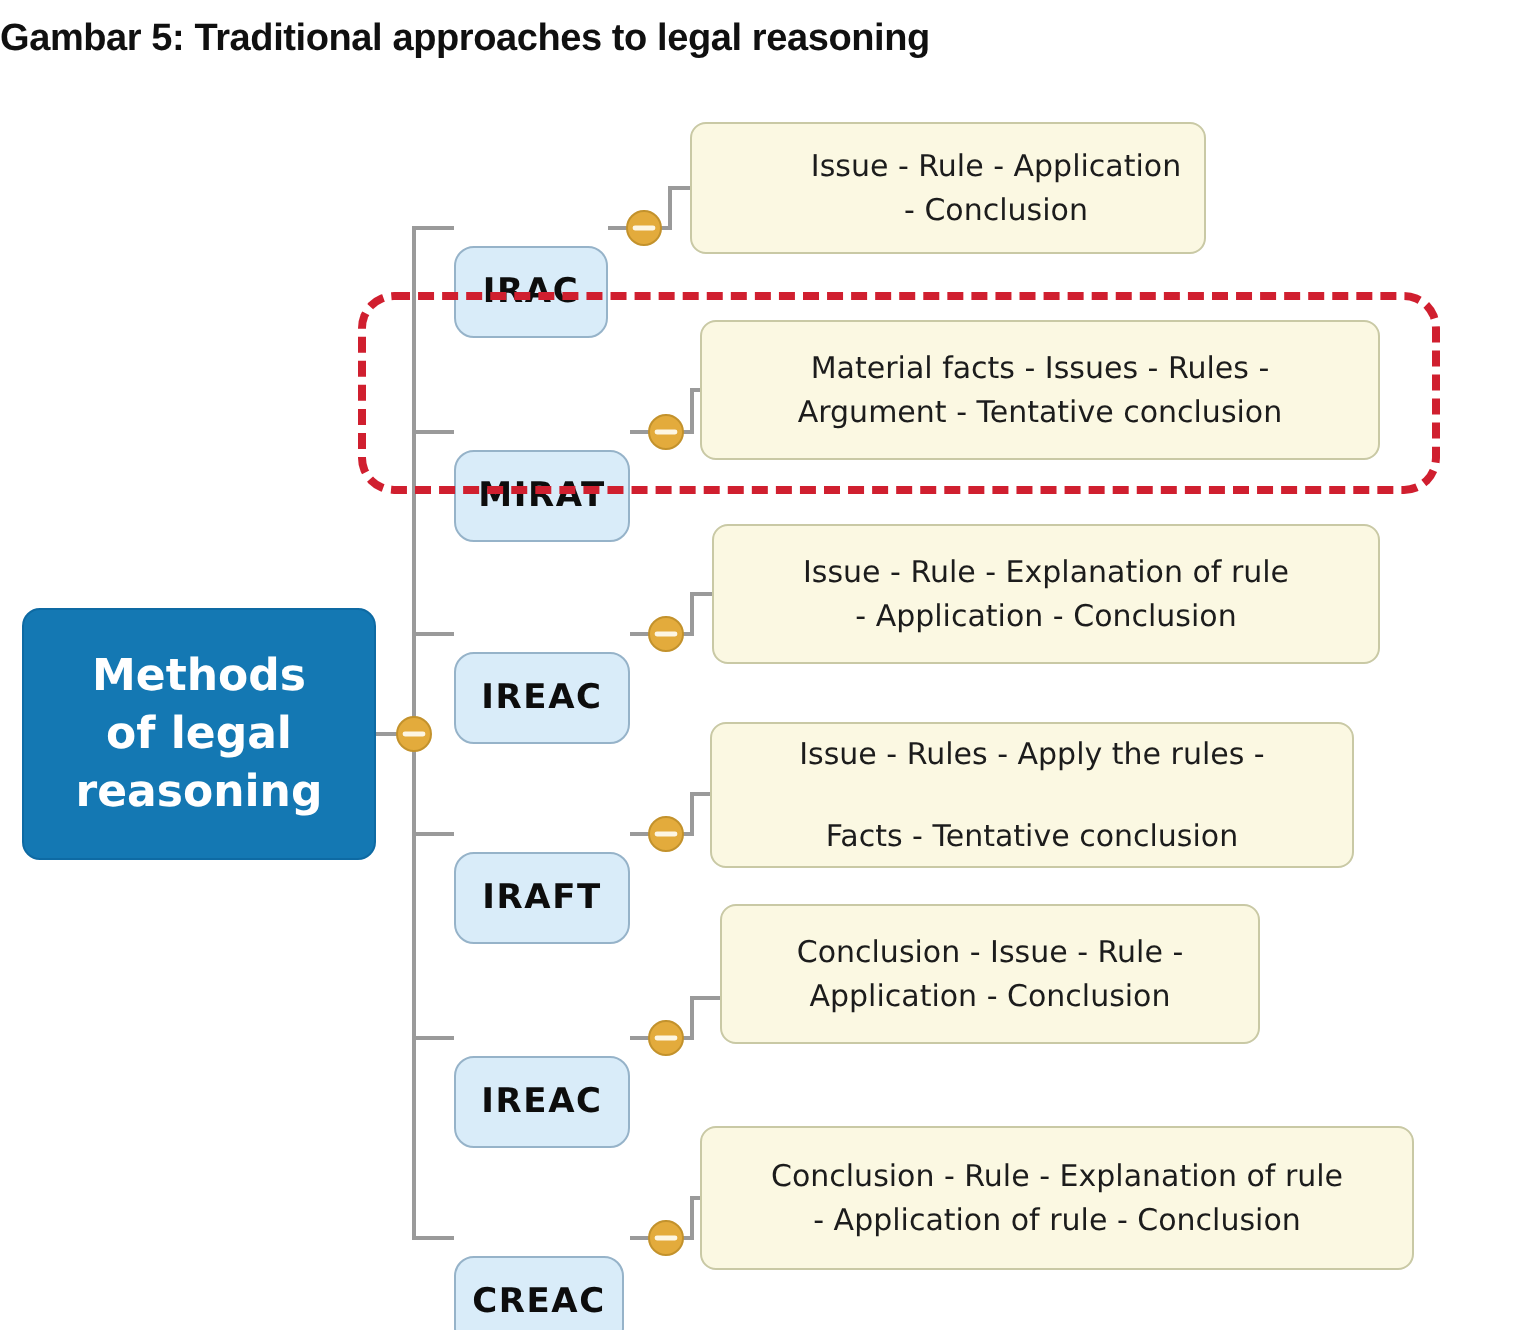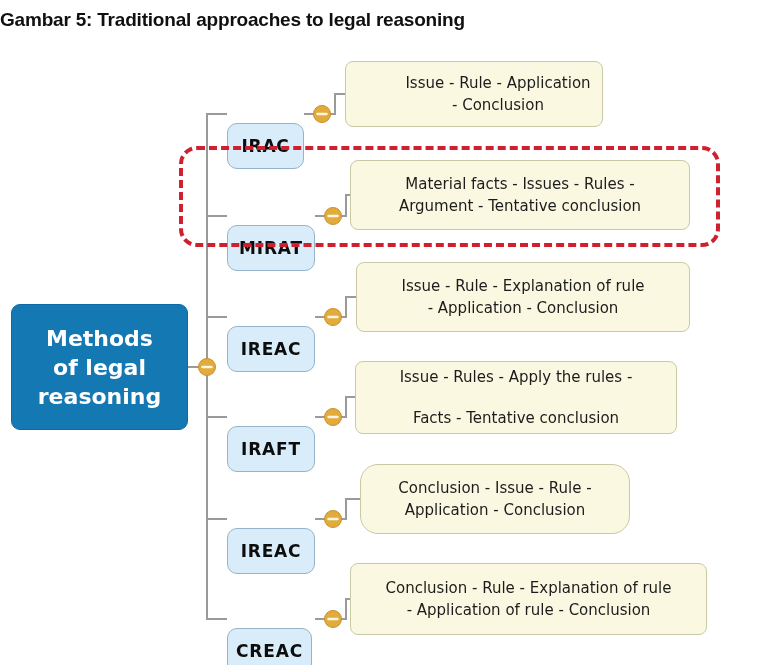--- a/index.html
+++ b/index.html
@@ -163,21 +163,21 @@
     <span>IRAFT</span>
   </div>
   <div class="desc-node" style="left:355px; top:361px; width:322px; height:73px;gap:19px;">
     <span>Issue - Rules - Apply the rules -</span>
     <span>Facts - Tentative conclusion</span>
   </div>
 
   <div class="topic-node" style="left:227px; top:496px; width:88px;">
     <span>IREAC</span>
   </div>
-  <div class="desc-node" style="left:360px; top:464px; width:270px; height:70px;border-radius:18px;">
+  <div class="desc-node" style="left:360px; top:452px; width:270px; height:70px;">
     <span>Conclusion - Issue - Rule -</span>
     <span>Application - Conclusion</span>
   </div>
 
   <div class="topic-node" style="left:227px; top:596px; width:85px;">
     <span>CREAC</span>
   </div>
   <div class="desc-node" style="left:350px; top:563px; width:357px; height:72px;">
     <span>Conclusion - Rule - Explanation of rule</span>
     <span>- Application of rule - Conclusion</span>

